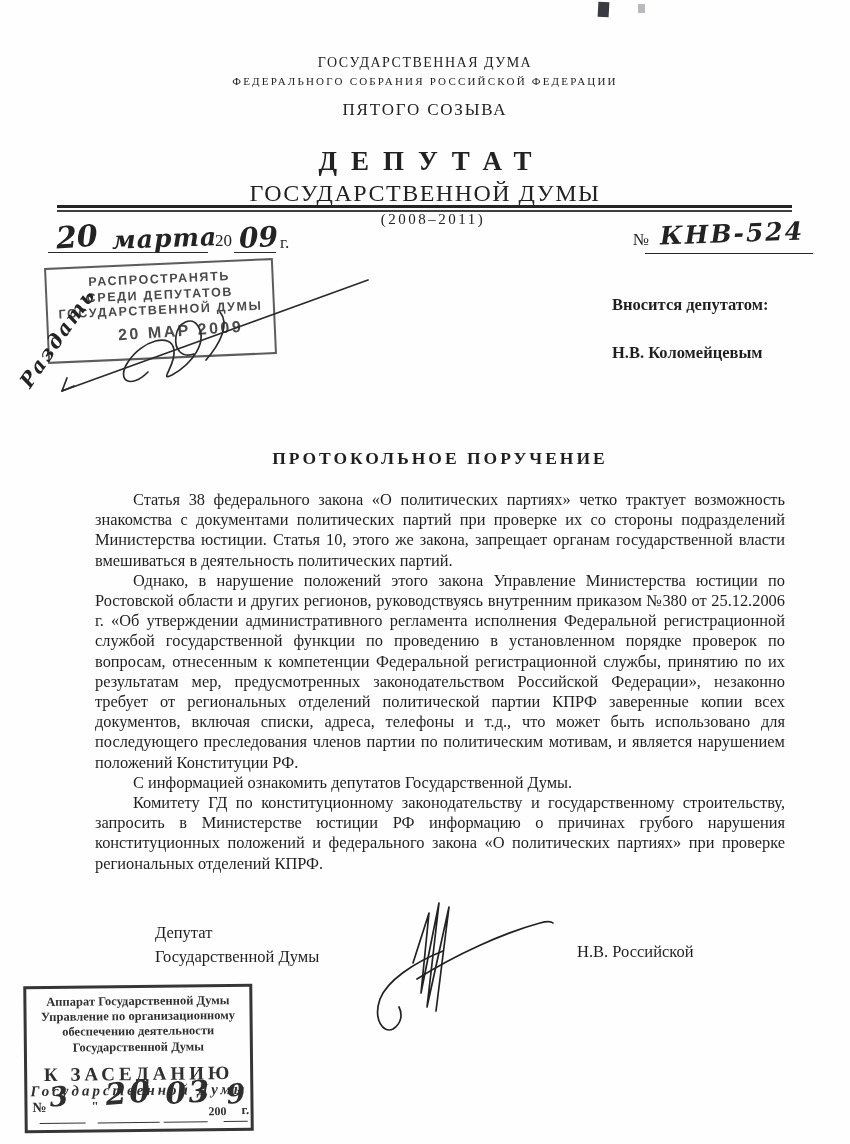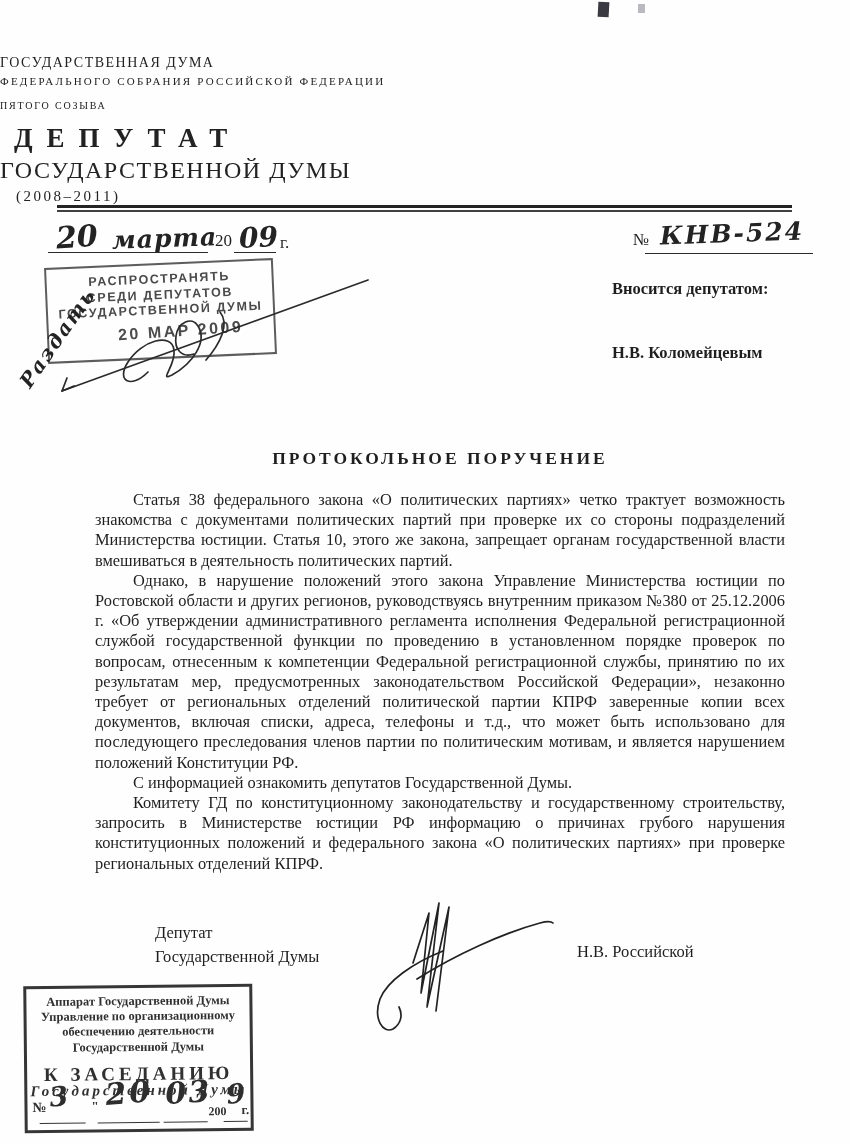--- a/index.html
+++ b/index.html
@@ -7,24 +7,24 @@
   .page {
     position:relative; width:850px; height:1144px; margin:0 auto;
     background:#fefefe; color:#1f1f1f; overflow:hidden;
     font-family:"Liberation Serif", serif;
   }
   
   .artifact { position:absolute; background:#3a3a42; }
   .artifact.a1 { left:598; top:2px; width:11px; height:15px; left:598px; transform:rotate(3deg); }
   .artifact.a2 { left:638px; top:4px; width:7px; height:9px; background:#b9b9bf; }
   
-  .letterhead { position:absolute; top:55px; left:0; width:100%; text-align:left; color:#222; }
+  .letterhead { position:absolute; top:55px; left:0; width:100%; text-align:center; color:#222; }
   .lh-line1 { font-size:14px; letter-spacing:1.5px; margin-bottom:4px; }
   .lh-line2 { font-size:11px; letter-spacing:2.2px; margin-bottom:13px; }
-  .lh-line3 { font-size:10px; letter-spacing:1.8px; margin-bottom:12px; }
+  .lh-line3 { font-size:17px; letter-spacing:1.8px; margin-bottom:26px; }
   .lh-title { font-size:27px; font-weight:bold; letter-spacing:14px; text-indent:14px; margin-bottom:3px; }
   .lh-sub   { font-size:24px; letter-spacing:1.5px; margin-bottom:4px; }
   .lh-term  { font-size:15px; letter-spacing:2.5px;margin-left:16px; }
   .rule { position:absolute; top:205px; left:57px; width:735px; height:7px;
           border-top:3px solid #242424; border-bottom:2px solid #404040; }
   
   .hw { font-family:"DejaVu Serif", serif; font-style:italic; font-weight:bold; color:#232323; white-space:nowrap; }
   .uline { position:absolute; border-bottom:1.6px solid #2a2a2a; height:1px; }
   .abs { position:absolute; }
   
@@ -43,21 +43,21 @@
     font-size:12.5px; letter-spacing:1.6px; line-height:15.5px; }
   .dist-date { position:absolute; left:118px; top:322px; transform:rotate(-4deg);
     font-family:"Liberation Sans", sans-serif; font-weight:bold;
     font-size:16px; letter-spacing:2.5px; color:#333; opacity:.88; }
   .razdat { position:absolute; left:34px; top:368px; transform:rotate(-55deg);
     transform-origin:left bottom; font-size:20px; letter-spacing:2px; }
   .scribble, .signature-svg { position:absolute; pointer-events:none; }
   .scribble { left:20px; top:250px; }
   .signature-svg { left:355px; top:893px; }
   
-  .submit-label { left:612px; top:279px; font-size:16.5px; font-weight:bold; }
+  .submit-label { left:612px; top:295px; font-size:16.5px; font-weight:bold; }
   .submit-name  { left:612px; top:343px; font-size:16.5px; font-weight:bold; }
   
   .doc-title { position:absolute; top:448px; left:95px; width:690px; text-align:center;
     font-size:17.5px; font-weight:bold; letter-spacing:3px; }
   .doc-body { position:absolute; top:490px; left:95px; width:690px;
     font-size:16.4px; line-height:20.2px; text-align:justify; }
   .doc-body p { text-indent:38px; }
   
   .sign-role { left:155px; top:921px; font-size:16.5px; line-height:24px; }
   .sign-name { left:577px; top:942px; font-size:16.5px; }

